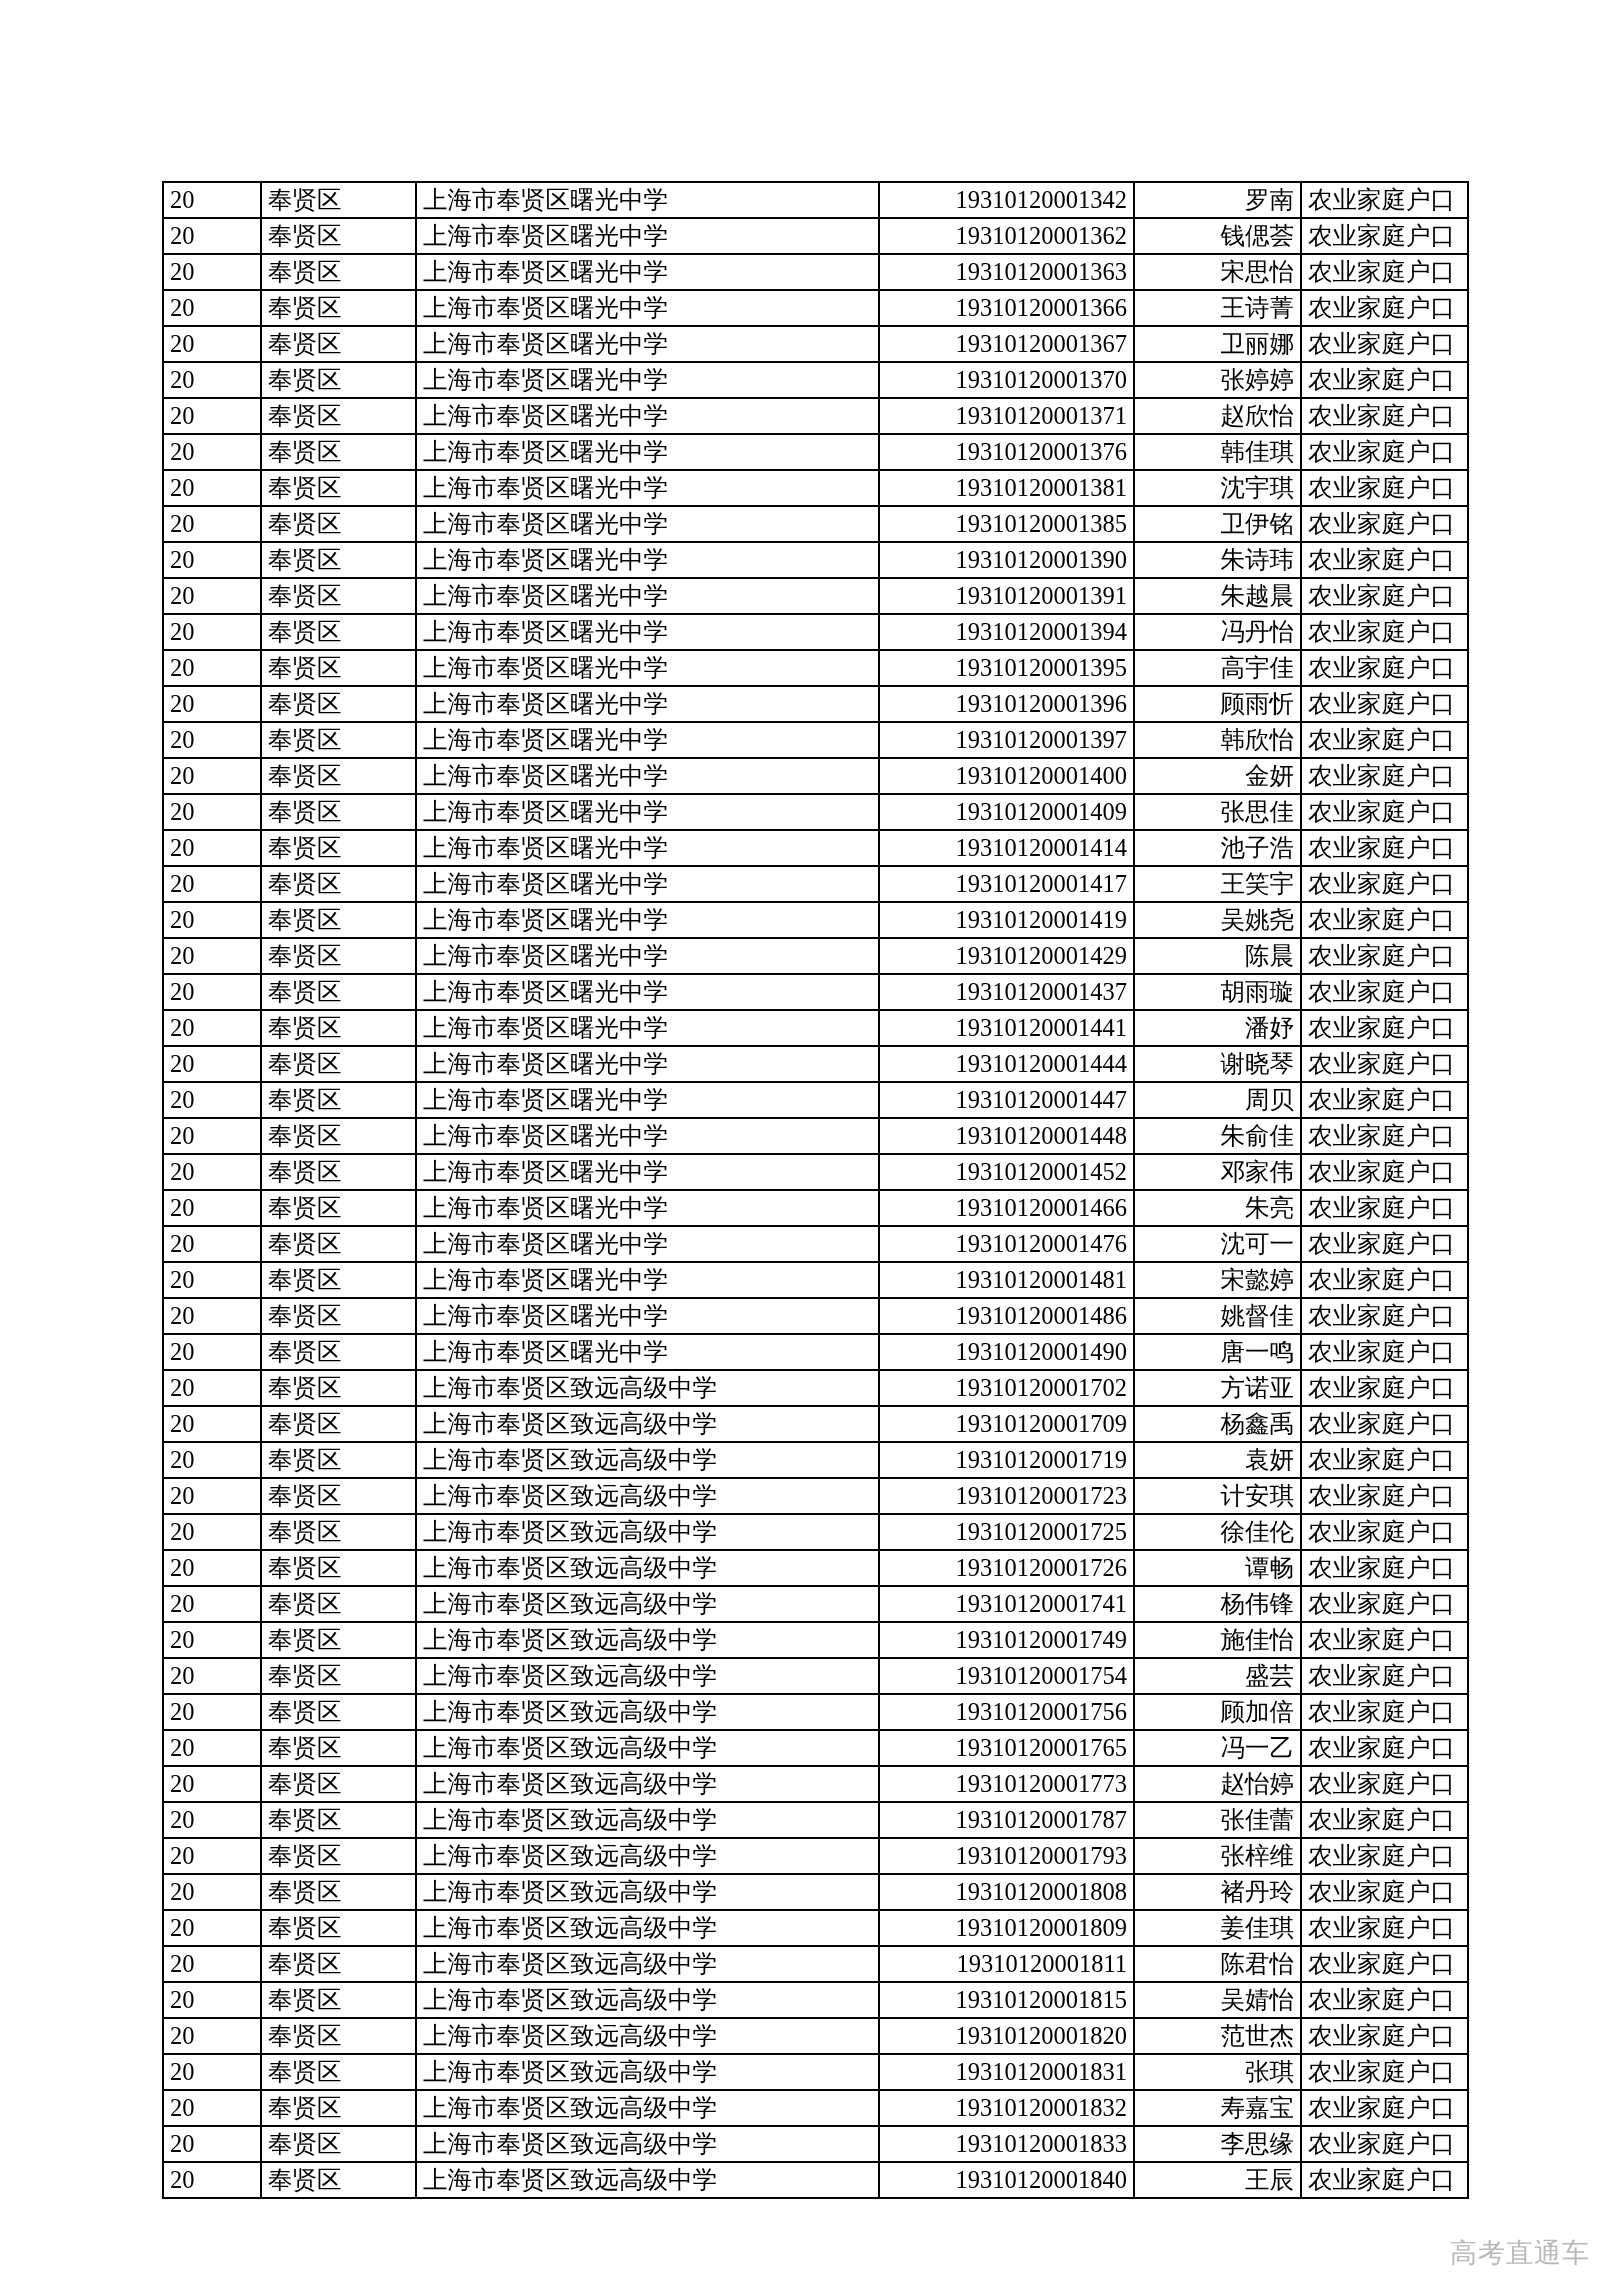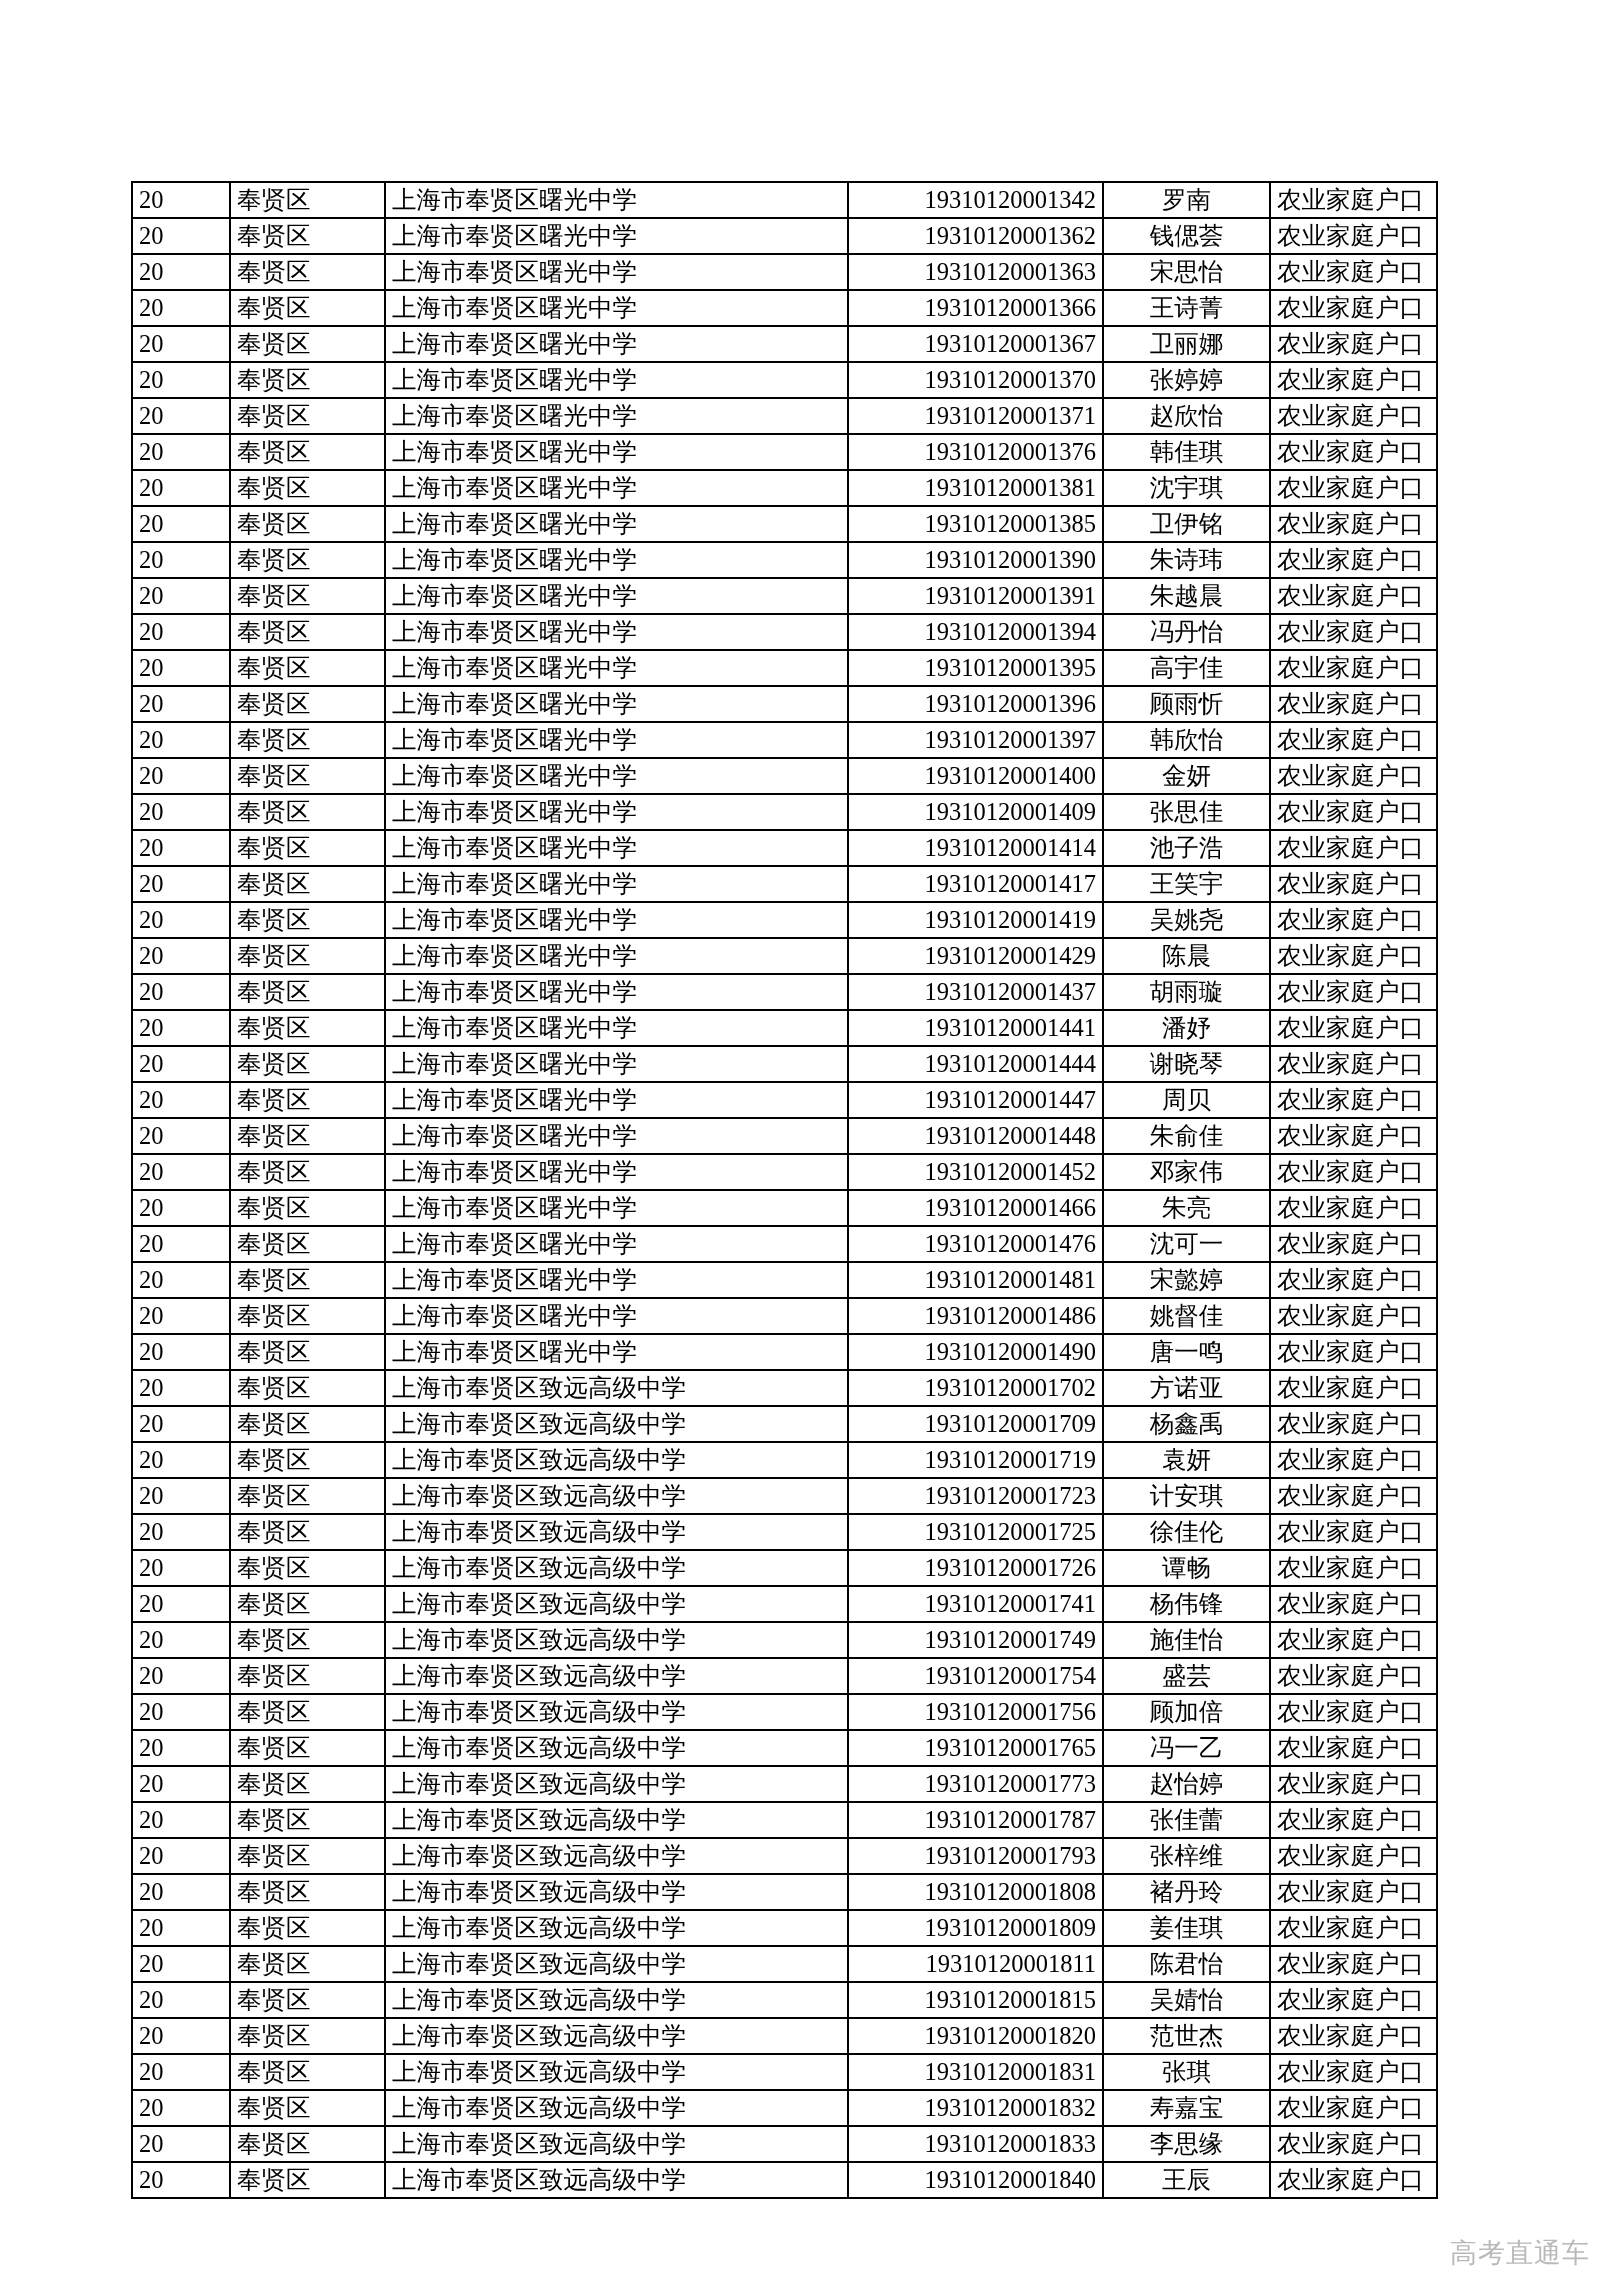--- a/index.html
+++ b/index.html
@@ -19,21 +19,21 @@
     position: absolute;
     left: 0;
     top: 0;
     width: 1621px;
     height: 2293px;
     background: #ffffff;
   }
 
   .table-wrap {
     position: absolute;
-    left: 131px;
+    left: 162px;
     top: 181px;
     width: 1304px;
   }
 
   table.roster {
     border-collapse: collapse;
     table-layout: fixed;
     width: 1304px;
     background: #ffffff;
   }
@@ -56,21 +56,21 @@
   col.c-dist   { width: 155px; }
   col.c-school { width: 463px; }
   col.c-id     { width: 255px; }
   col.c-name   { width: 167px; }
   col.c-hh     { width: 167px; }
 
   td.seq    { text-align: left; }
   td.dist   { text-align: left; }
   td.school { text-align: left; }
   td.id     { text-align: right; font-family: "Liberation Sans", sans-serif; letter-spacing: 0px; }
-  td.name   { text-align: center; border-radius: 12px; }
+  td.name   { text-align: right; border-radius: 12px; }
   td.hh     { text-align: left; margin-left: 36px; }
 
   .watermark {
     position: absolute;
     right: 31px;
     bottom: 21.6px;
     font-size: 27px;
     color: #b9b9b9;
     letter-spacing: 1px;
     font-family: "Liberation Sans", sans-serif;

